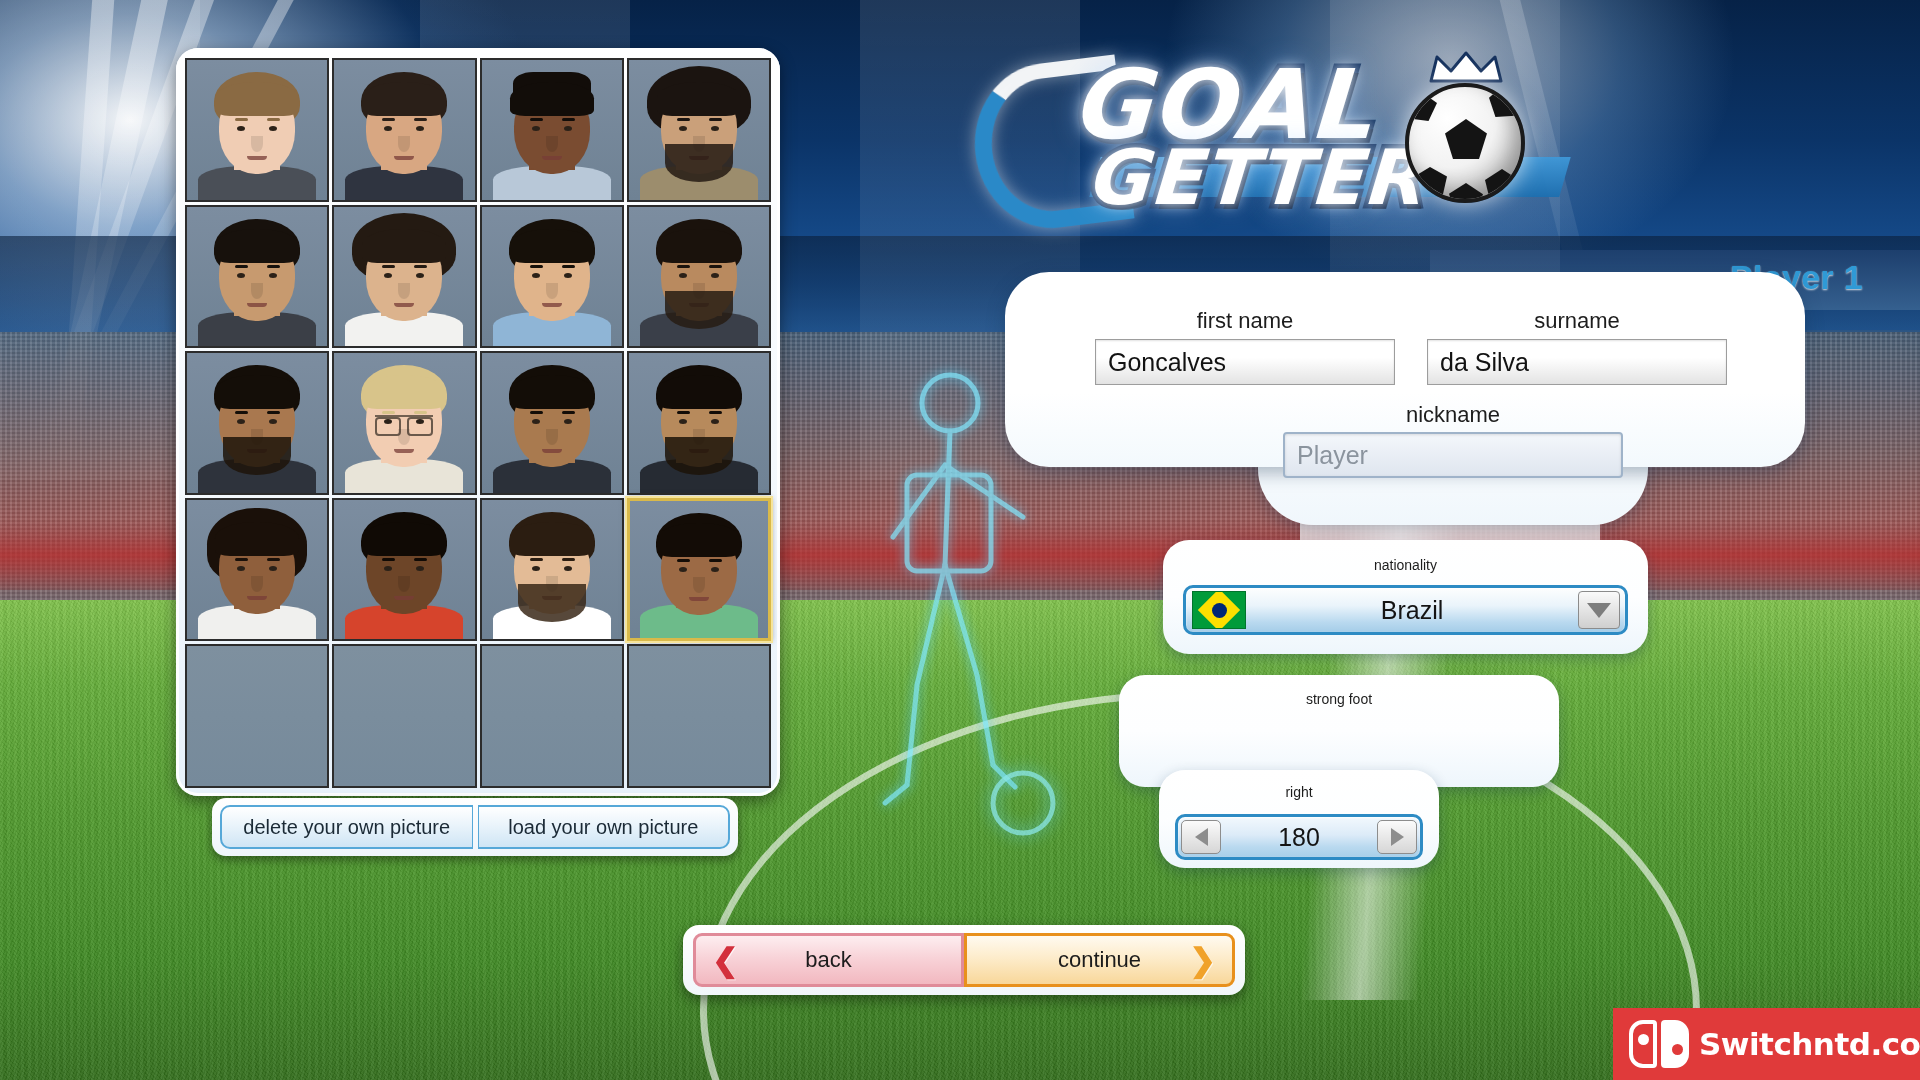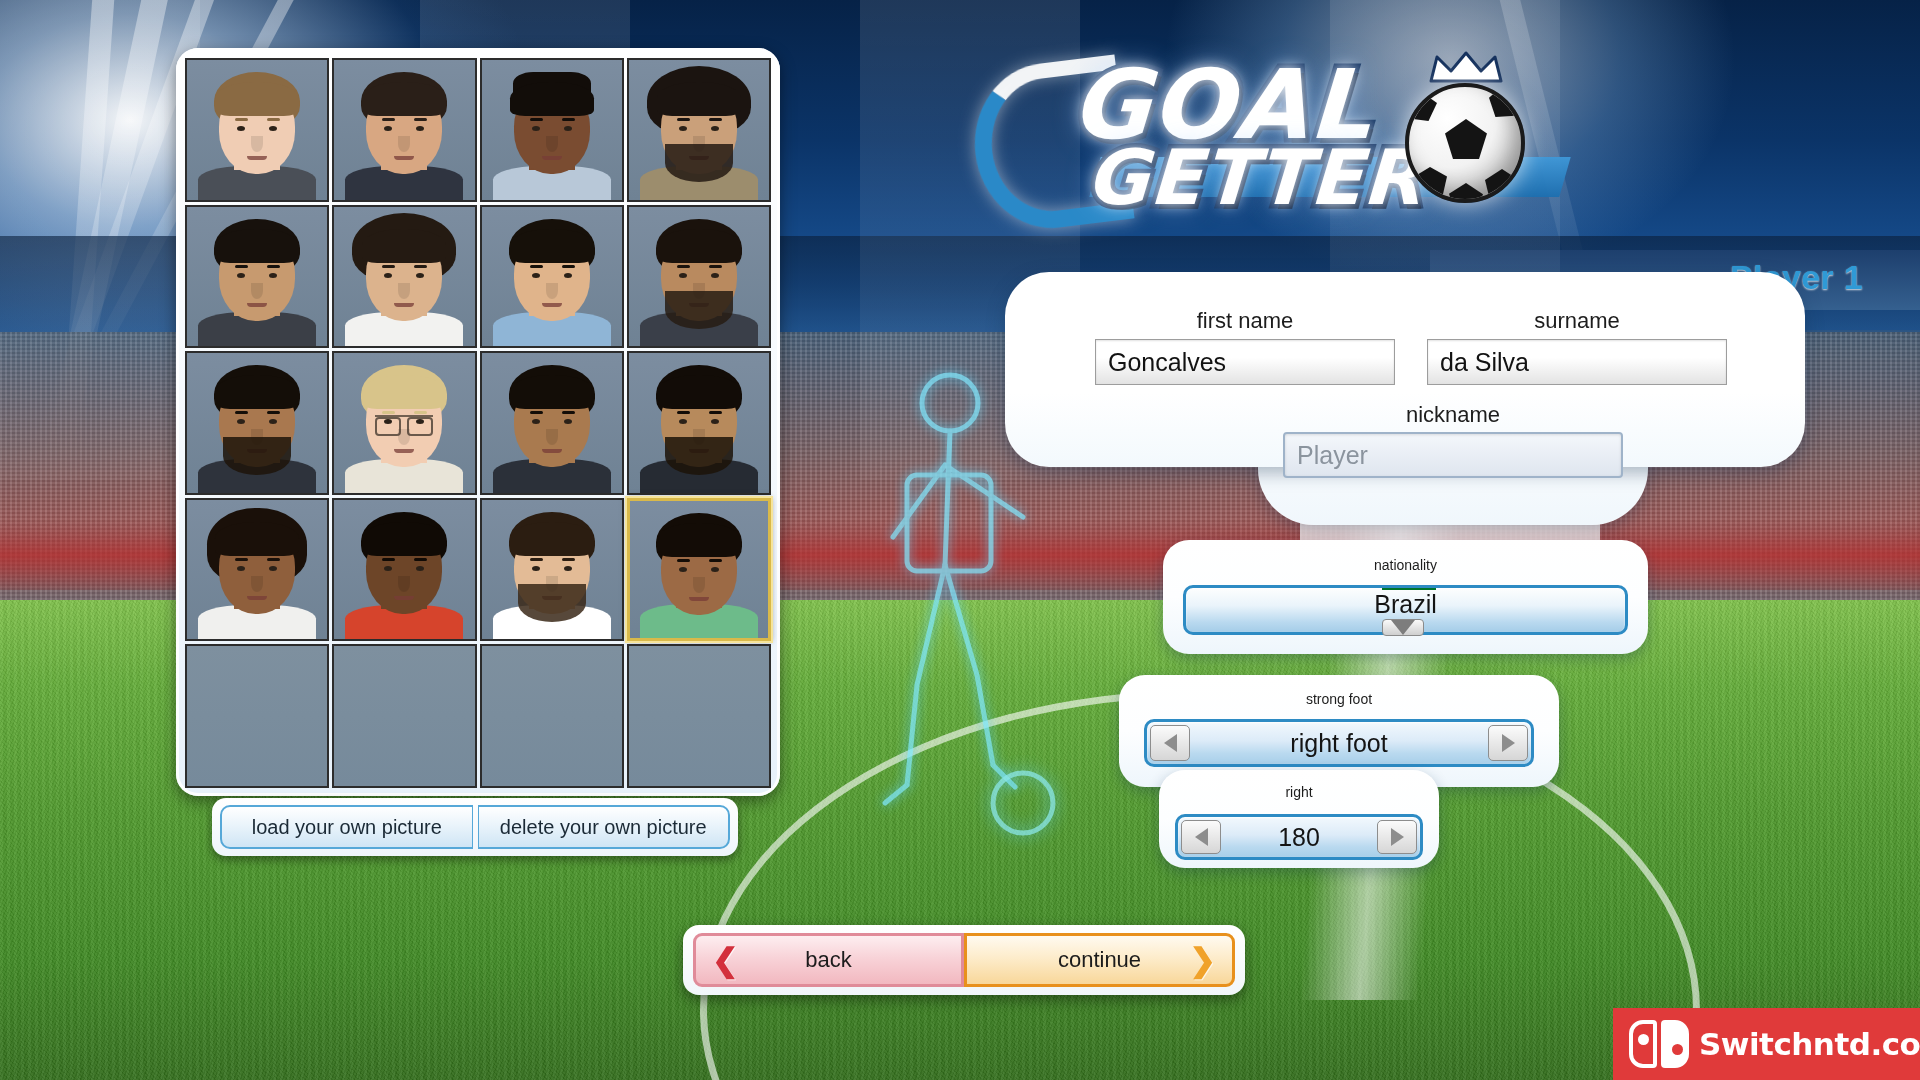--- a/index.html
+++ b/index.html
@@ -288,21 +288,20 @@
   .tri-down  { border-left: 12px solid transparent; border-right: 12px solid transparent; border-top: 15px solid #7d7d7d; }
 
   
   #nat-select {
     position: absolute;
     border: 3px solid #2d8bc4;
     border-radius: 10px;
     background: linear-gradient(180deg, #fdfefe 0%, #eaf4fb 40%, #b9d9ef 78%, #a5cde8 100%);
     display: flex; align-items: center;
     box-shadow: inset 0 1px 2px rgba(255,255,255,.9);
-    flex-direction: column;
   }
   .flag {
     width: 54px; height: 38px; margin-left: 6px;
     background: #009b3a; position: relative; overflow: hidden;
     border: 1px solid rgba(0,0,0,.25);
   }
   .flag-diamond {
     position: absolute; left: 50%; top: 50%;
     width: 30px; height: 30px; margin: -15px 0 0 -15px;
     background: #fedf00; transform: rotate(45deg);
@@ -682,22 +681,22 @@
           </div>
         </div>
         <div class="face-cell empty"></div>
         <div class="face-cell empty"></div>
         <div class="face-cell empty"></div>
         <div class="face-cell empty"></div>
       </div>
   </div>
 
   <div id="pic-buttons">
+    <div class="pic-btn">delete your own picture</div>
     <div class="pic-btn">load your own picture</div>
-    <div class="pic-btn">delete your own picture</div>
   </div>
 
   <div id="form-neck"></div>
   <div id="form-mid"></div>
   <div id="form-top"></div>
 
   <div class="field-label" style="left:1095px; top:308px; width:300px;">first name</div>
   <div class="text-input" style="left:1095px; top:339px; width:300px;" title="Goncalves">Goncalves</div>
 
   <div class="field-label" style="left:1427px; top:308px; width:300px;">surname</div>
@@ -716,29 +715,20 @@
     </div>
     <div class="spin-val">Brazil</div>
     <div id="nat-arrow">
       <div class="tri tri-down"></div>
     </div>
   </div>
 
   <div class="opt-box" style="left:1119px; top:675px; width:440px; height:112px;">
     <div class="opt-label" style="top:16px;">strong foot</div>
   </div>
-  <div class="spinner" style="left:1144px; top:719px; width:390px; height:48px;">
-    <div class="spin-btn">
-        <div class="tri tri-left"></div>
-      </div>
-    <div class="spin-val">right foot</div>
-    <div class="spin-btn">
-        <div class="tri tri-right"></div>
-      </div>
-  </div>
 
   <div class="opt-box" style="left:1159px; top:770px; width:280px; height:98px;">
     <div class="opt-label" style="top:14px;">right</div>
   </div>
   <div class="spinner" style="left:1175px; top:814px; width:248px; height:46px;">
     <div class="spin-btn">
         <div class="tri tri-left"></div>
       </div>
     <div class="spin-val">180</div>
     <div class="spin-btn">

